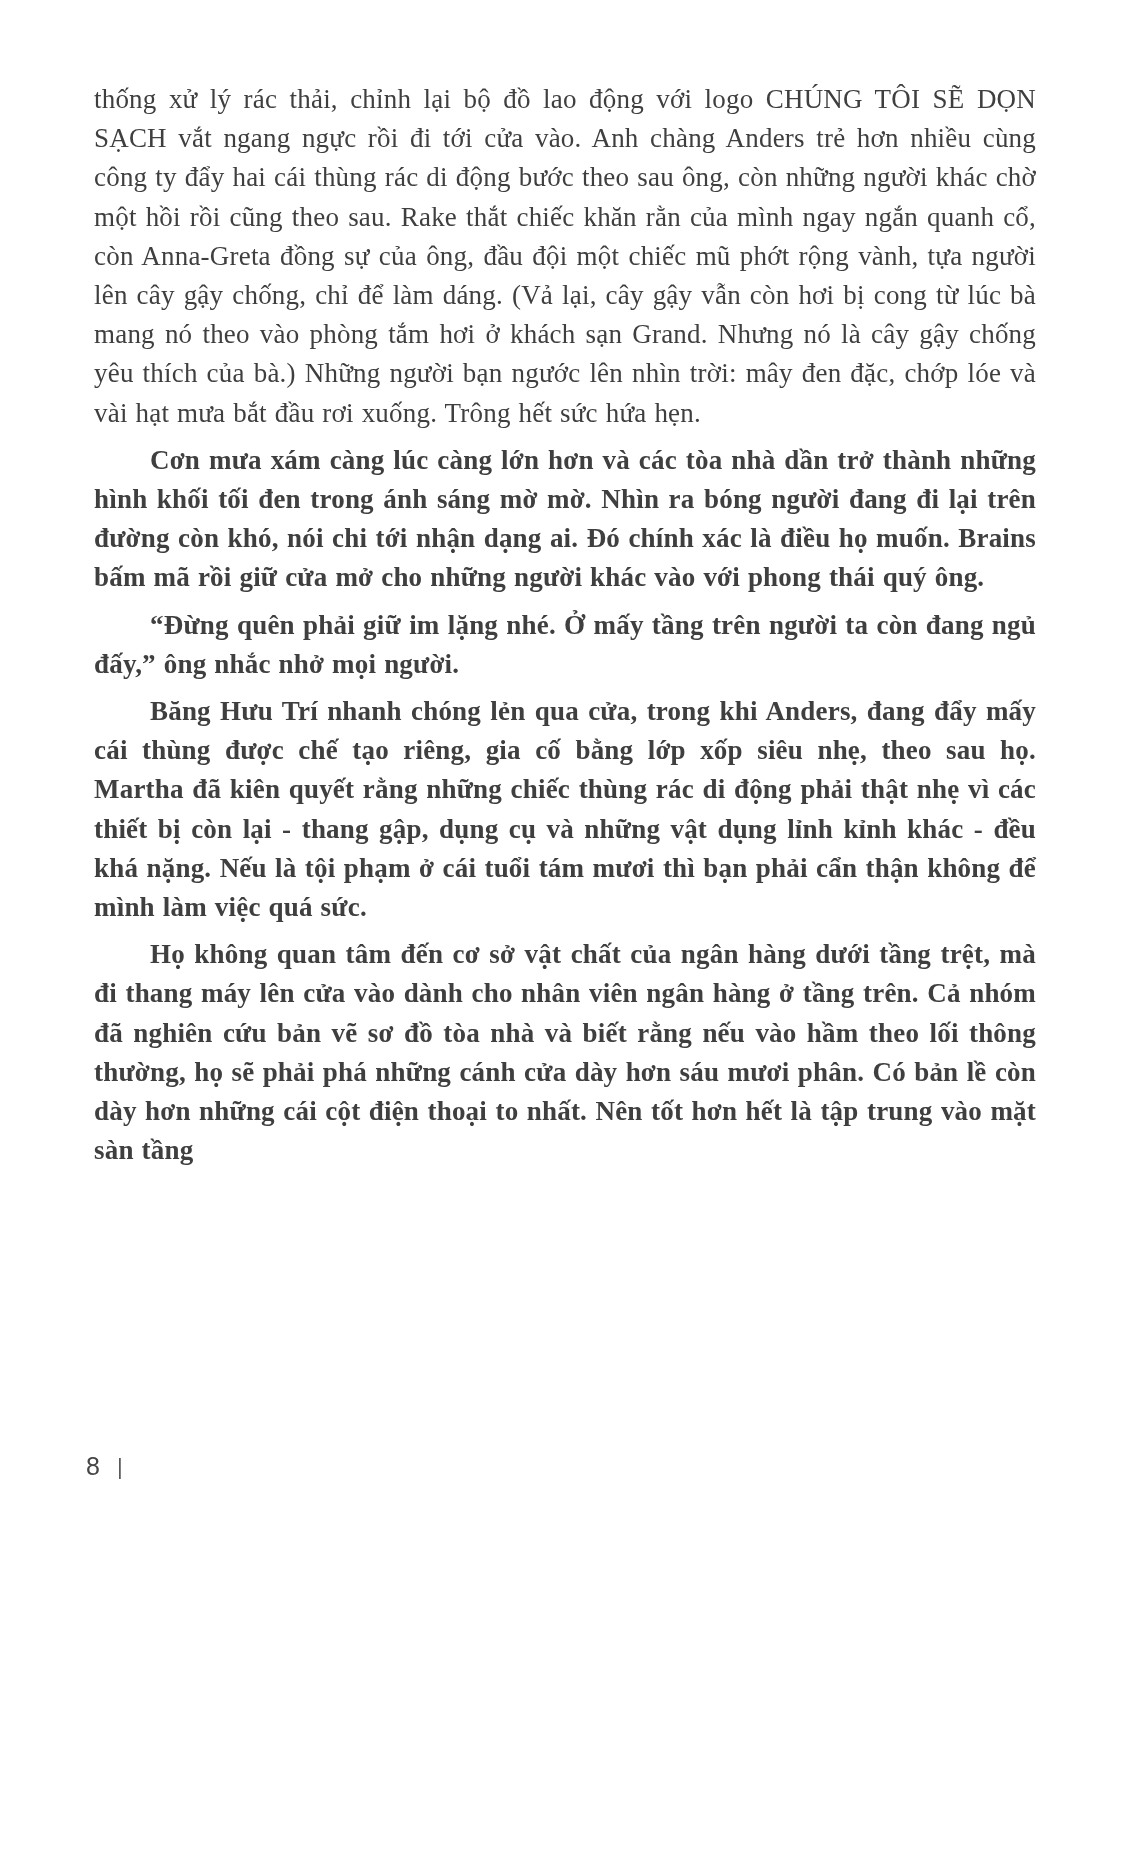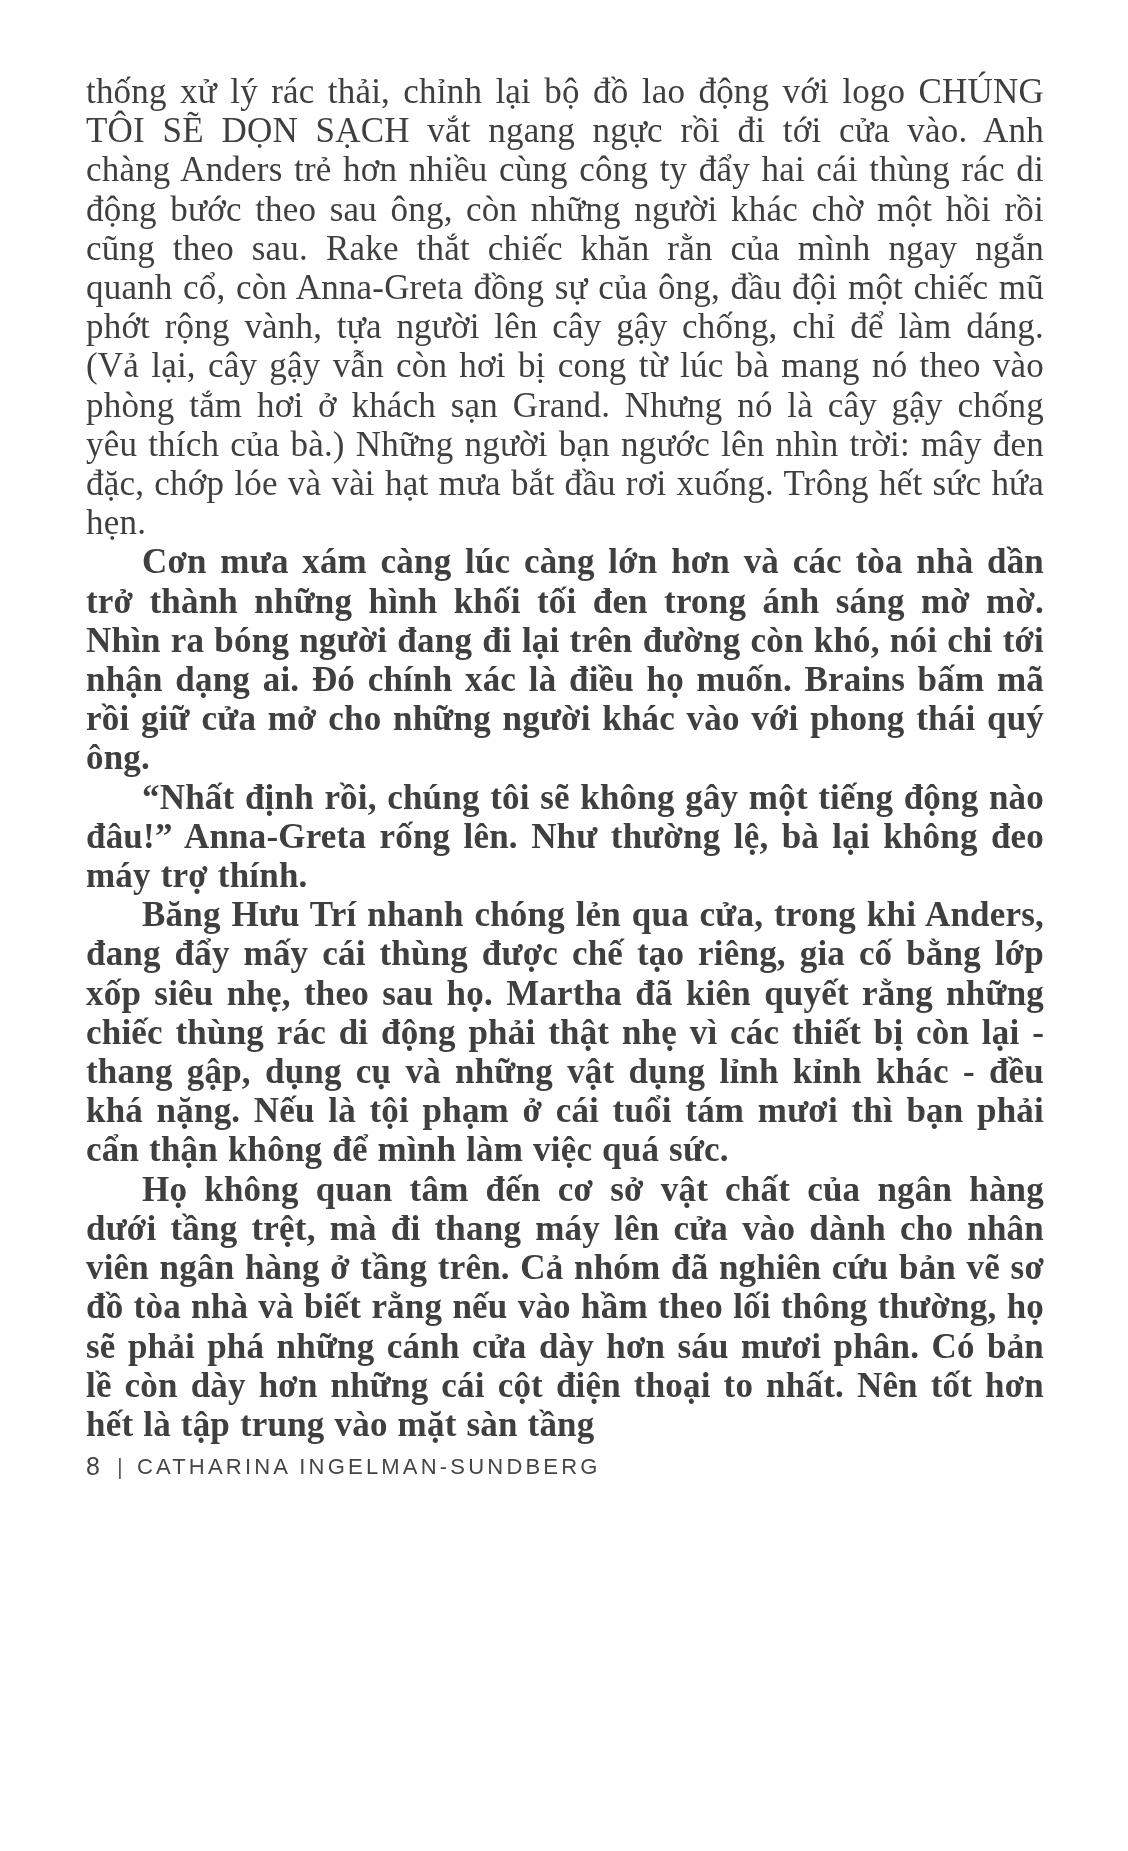--- a/index.html
+++ b/index.html
@@ -16,22 +16,22 @@
     font-family: "Liberation Serif", serif;
     color: #3f3f3f;
   }
   .text-block {
     position: absolute;
     top: 72px;
     left: 86px;
     right: 84px;
   }
   .text-block p {
-    margin: 0;
-    font-size: 35px;
+    margin: 8px;
+    font-size: 27px;
     line-height: 39.2px;
     text-align: justify;
     letter-spacing: 0.2px;
     word-spacing: 1px;
   }
   .text-block p.indent {
     text-indent: 56px;
     font-weight: bold;
   }
   .page-footer {
@@ -64,24 +64,23 @@
   }
 </style>
 </head>
 <body>
 
 <div class="book-page">
 
   <div class="text-block">
     <p>thống xử lý rác thải, chỉnh lại bộ đồ lao động với logo CHÚNG TÔI SẼ DỌN SẠCH vắt ngang ngực rồi đi tới cửa vào. Anh chàng Anders trẻ hơn nhiều cùng công ty đẩy hai cái thùng rác di động bước theo sau ông, còn những người khác chờ một hồi rồi cũng theo sau. Rake thắt chiếc khăn rằn của mình ngay ngắn quanh cổ, còn Anna-Greta đồng sự của ông, đầu đội một chiếc mũ phớt rộng vành, tựa người lên cây gậy chống, chỉ để làm dáng. (Vả lại, cây gậy vẫn còn hơi bị cong từ lúc bà mang nó theo vào phòng tắm hơi ở khách sạn Grand. Nhưng nó là cây gậy chống yêu thích của bà.) Những người bạn ngước lên nhìn trời: mây đen đặc, chớp lóe và vài hạt mưa bắt đầu rơi xuống. Trông hết sức hứa hẹn.</p>
     <p class="indent">Cơn mưa xám càng lúc càng lớn hơn và các tòa nhà dần trở thành những hình khối tối đen trong ánh sáng mờ mờ. Nhìn ra bóng người đang đi lại trên đường còn khó, nói chi tới nhận dạng ai. Đó chính xác là điều họ muốn. Brains bấm mã rồi giữ cửa mở cho những người khác vào với phong thái quý ông.</p>
-    <p class="indent">“Nhất định rồi, chúng tôi sẽ không gây một tiếng động nào đâu!” Anna-Greta rống lên. Như thường lệ, bà lại không đeo máy trợ thính.</p>
+    <p class="indent">“Đừng quên phải giữ im lặng nhé. Ở mấy tầng trên người ta còn đang ngủ đấy,” ông nhắc nhở mọi người.</p>
     <p class="indent">Băng Hưu Trí nhanh chóng lẻn qua cửa, trong khi Anders, đang đẩy mấy cái thùng được chế tạo riêng, gia cố bằng lớp xốp siêu nhẹ, theo sau họ. Martha đã kiên quyết rằng những chiếc thùng rác di động phải thật nhẹ vì các thiết bị còn lại - thang gập, dụng cụ và những vật dụng lỉnh kỉnh khác - đều khá nặng. Nếu là tội phạm ở cái tuổi tám mươi thì bạn phải cẩn thận không để mình làm việc quá sức.</p>
     <p class="indent">Họ không quan tâm đến cơ sở vật chất của ngân hàng dưới tầng trệt, mà đi thang máy lên cửa vào dành cho nhân viên ngân hàng ở tầng trên. Cả nhóm đã nghiên cứu bản vẽ sơ đồ tòa nhà và biết rằng nếu vào hầm theo lối thông thường, họ sẽ phải phá những cánh cửa dày hơn sáu mươi phân. Có bản lề còn dày hơn những cái cột điện thoại to nhất. Nên tốt hơn hết là tập trung vào mặt sàn tầng</p>
   </div>
 
   <div class="page-footer">
     <span class="page-number">8</span>
     <span class="footer-divider">|</span>
-    <span class="book-author">Catharina Ingelman-Sundberg</span>
   </div>
 
 </div>
 
 </body></html>

